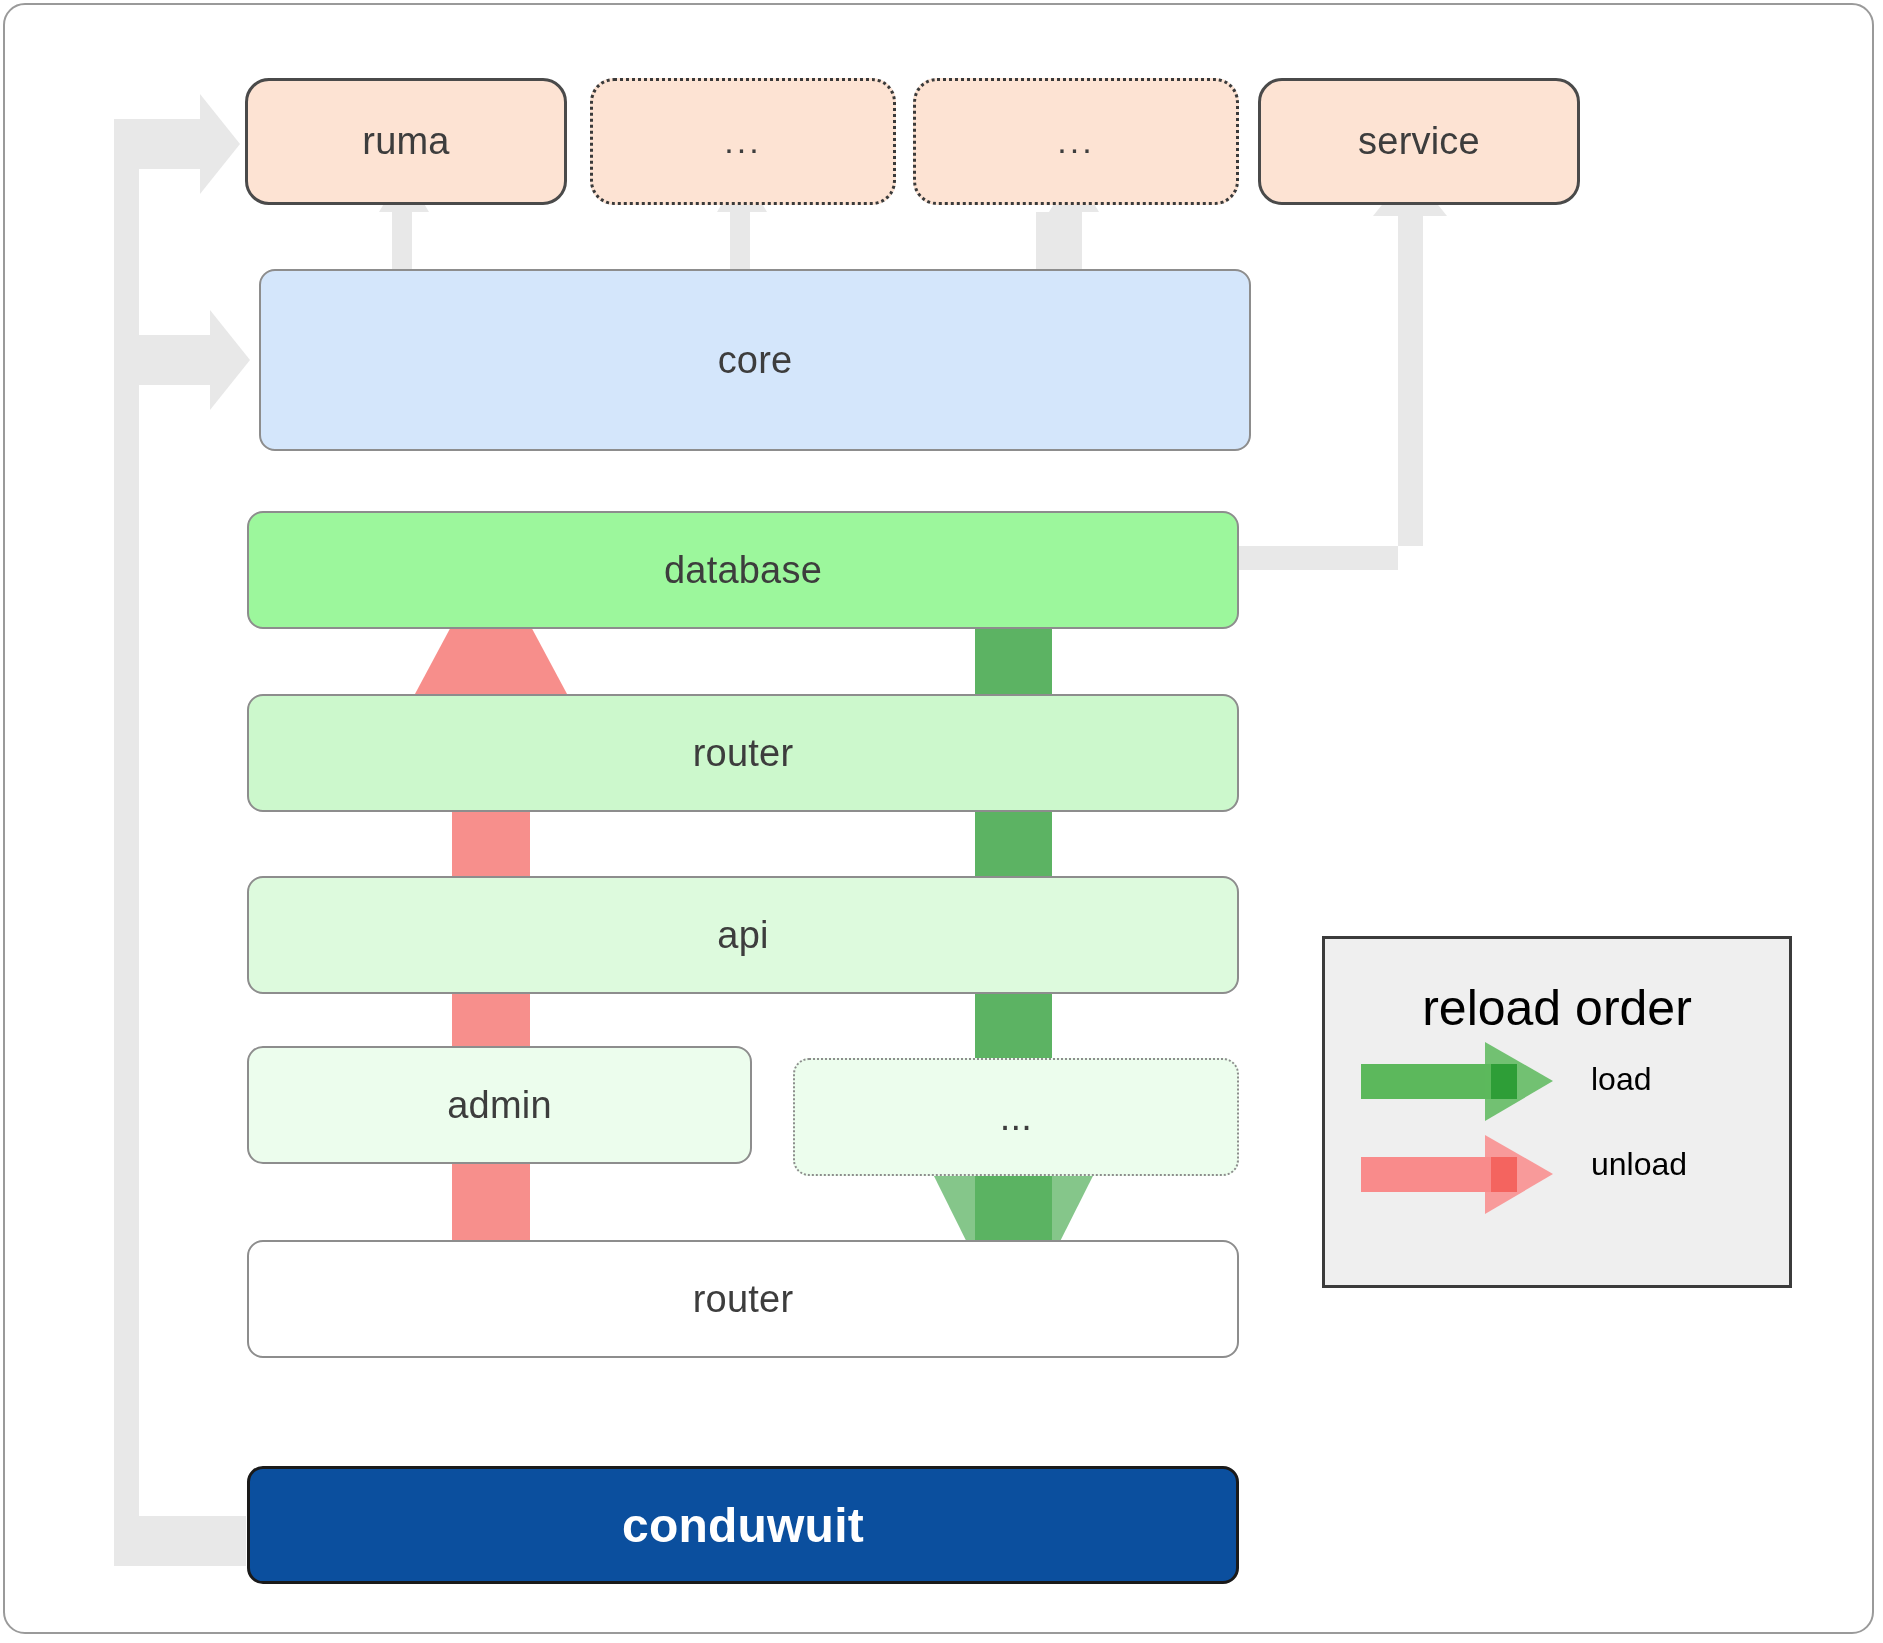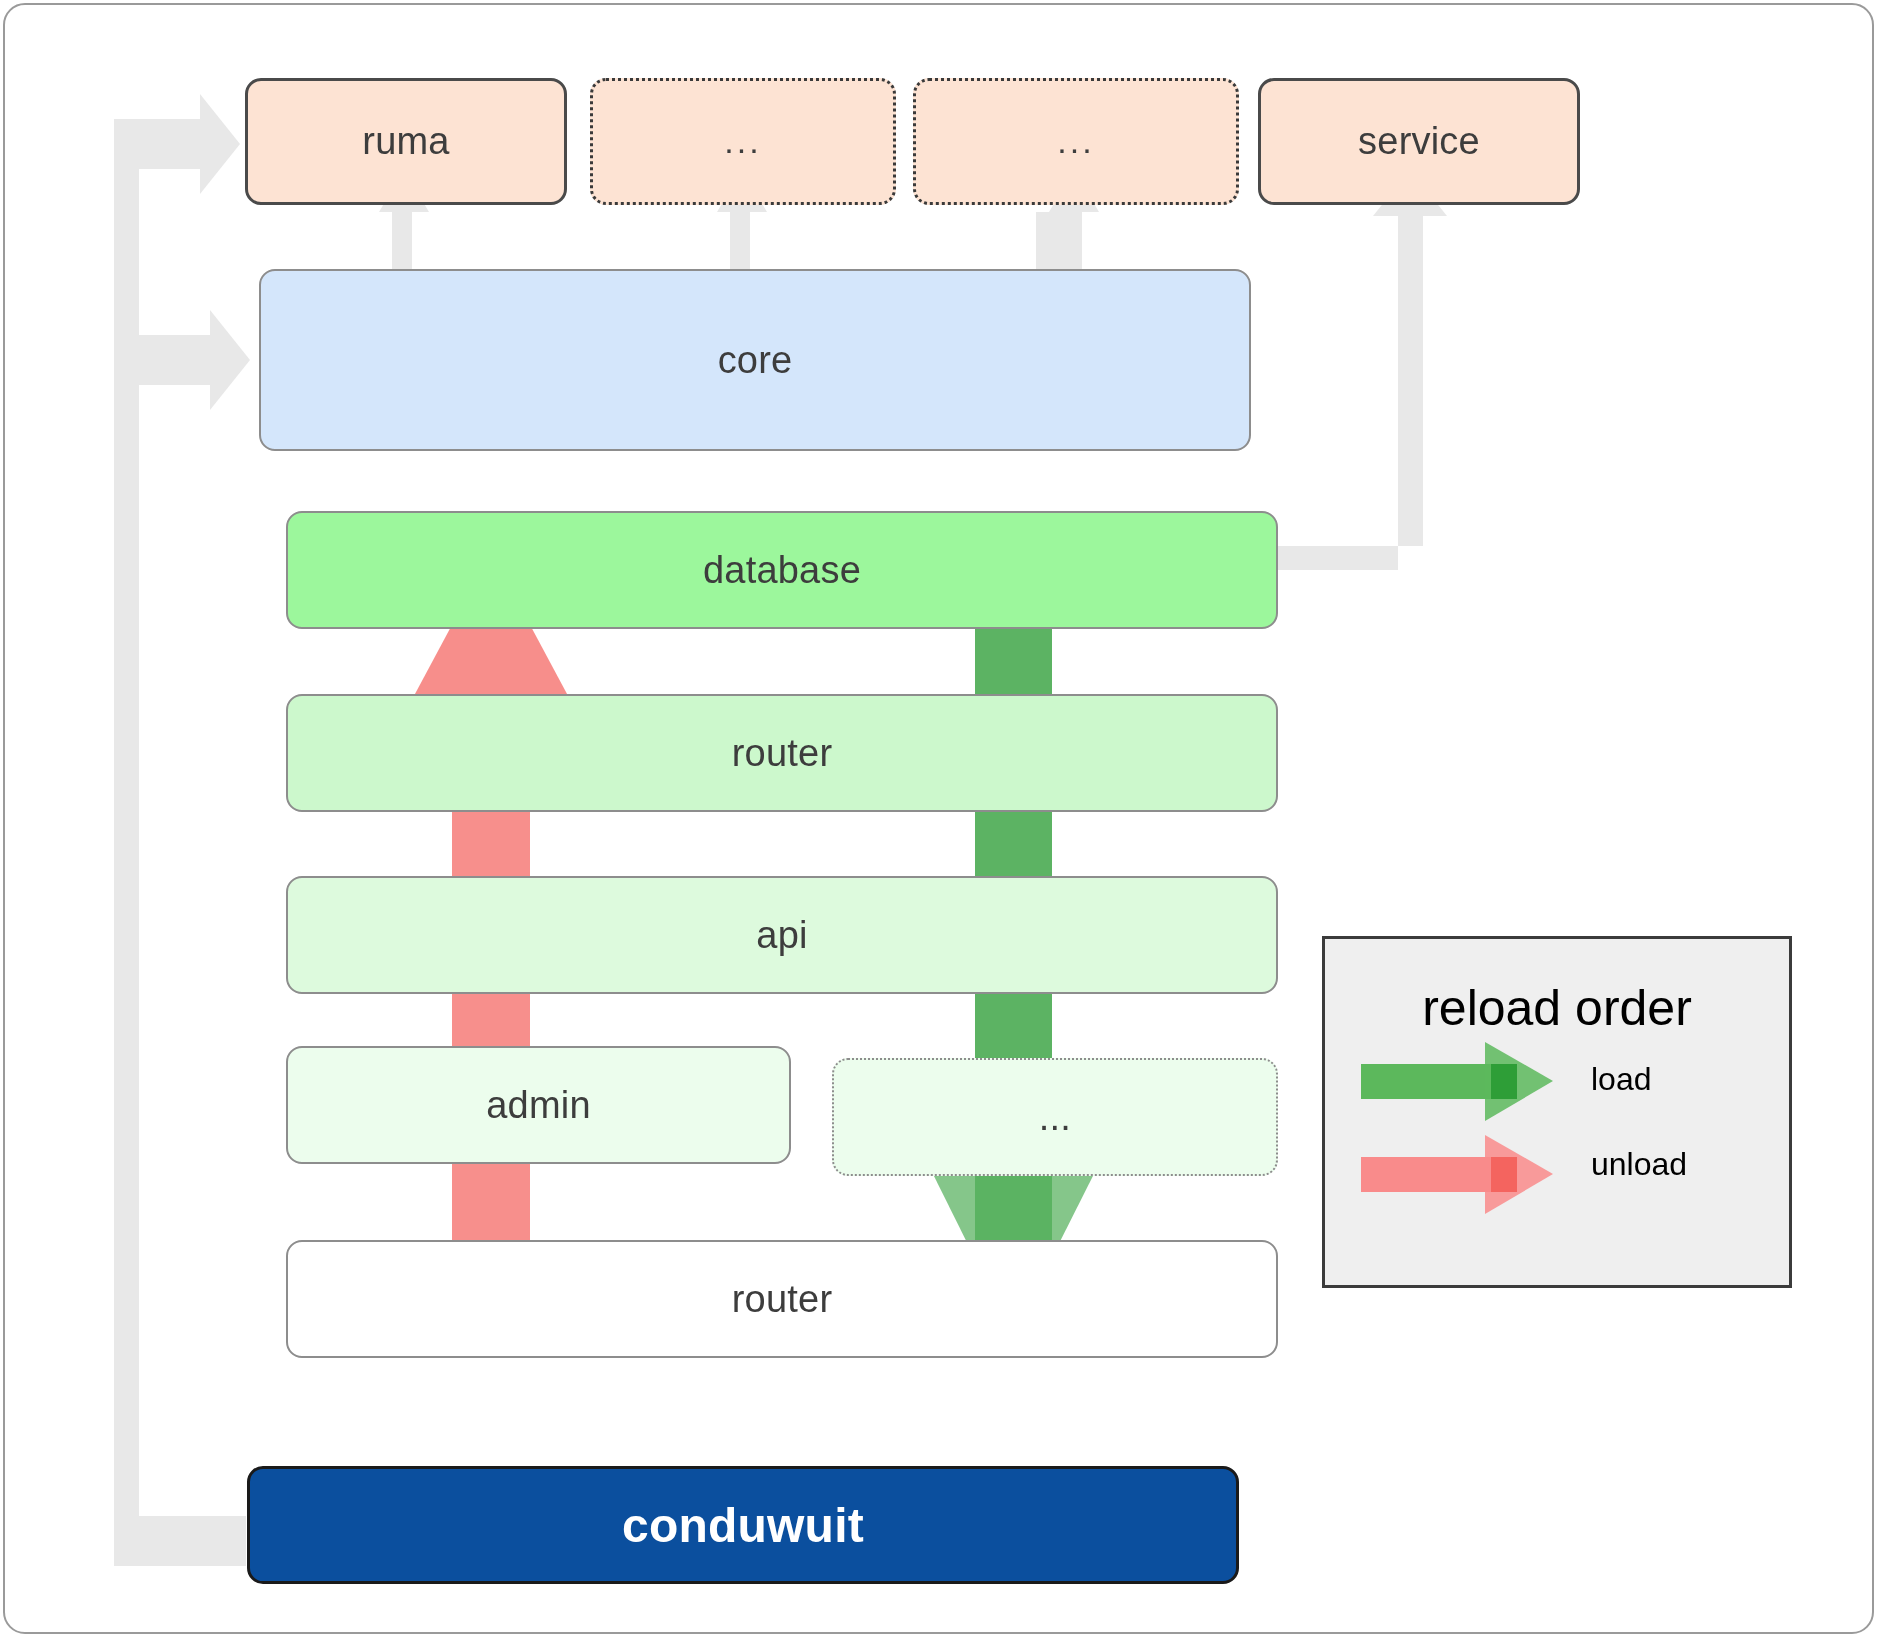--- a/index.html
+++ b/index.html
@@ -16,21 +16,21 @@
     border:2px solid #9a9a9a;
     border-radius:22px;
     box-sizing:border-box;
     background:#ffffff;
   }
   .svg-layer{position:absolute;left:0;top:0;width:1883px;height:1643px;}
   .box{
     position:absolute;
     box-sizing:border-box;
     display:flex;align-items:center;justify-content:center;
-    border-radius:16px;
+    border-radius:24px;
     font-size:38px;
     color:#3d3d3d;
     letter-spacing:.2px;
   }
   
   .dep{
     background:#fde3d3;
     border:3px solid #4a4a4a;
   }
   .dep.dotted{
@@ -41,21 +41,20 @@
   .core-box{
     background:#d4e6fb;
     border:2px solid #8d8d8d;
     border-radius:16px;
     margin-left:12px;
   }
   
   .crate{
     border:2px solid #8d8d8d;
     border-radius:16px;
-    margin-left:39px;
   }
   .c-database{background:#9cf79c;}
   .c-service{background:#ccf8cc;}
   .c-api{background:#ddfadd;}
   .c-admin{background:#ecfded;}
   .c-dots{background:#ecfded;border:2px dotted #8d8d8d;}
   .c-router{background:#ffffff;}
   
   .conduwuit{
     background:#0b4f9e;

